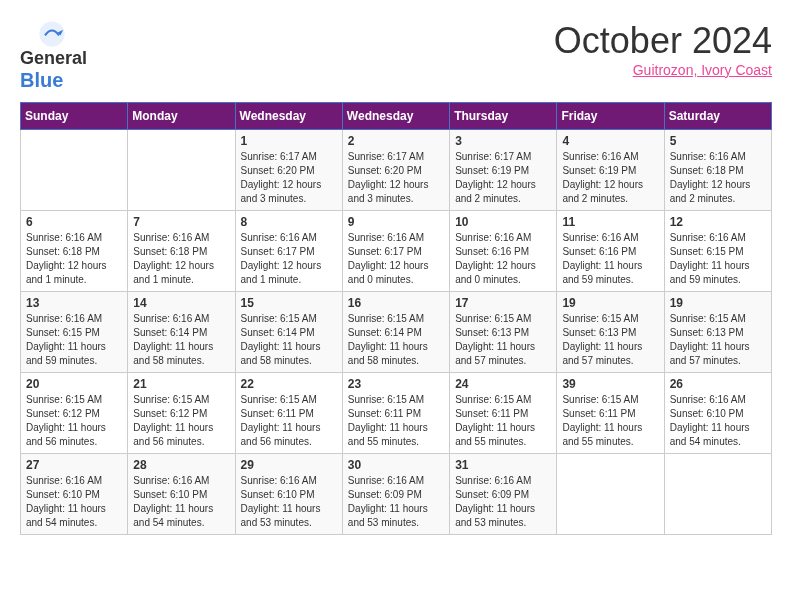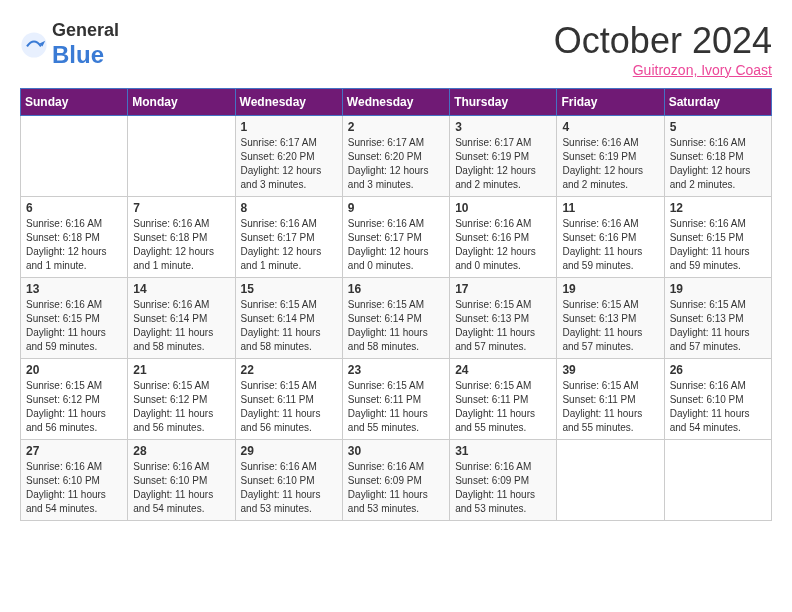--- a/index.html
+++ b/index.html
@@ -12,28 +12,29 @@
     }
     .header {
       display: flex;
       justify-content: space-between;
       align-items: flex-start;
       margin-bottom: 10px;
     }
     .logo {
       display: flex;
       align-items: center;
+      flex-direction: column;
     }
     .logo-text-general {
       font-size: 18px;
       font-weight: bold;
       color: #333;
     }
     .logo-text-blue {
-      font-size: 24px;
+      font-size: 20px;
       font-weight: bold;
       color: #3a7bd5;
     }
     .logo-icon {
       width: 28px;
       height: 28px;
       margin-right: 4px;
     }
     .title-block {
       text-align: right;

